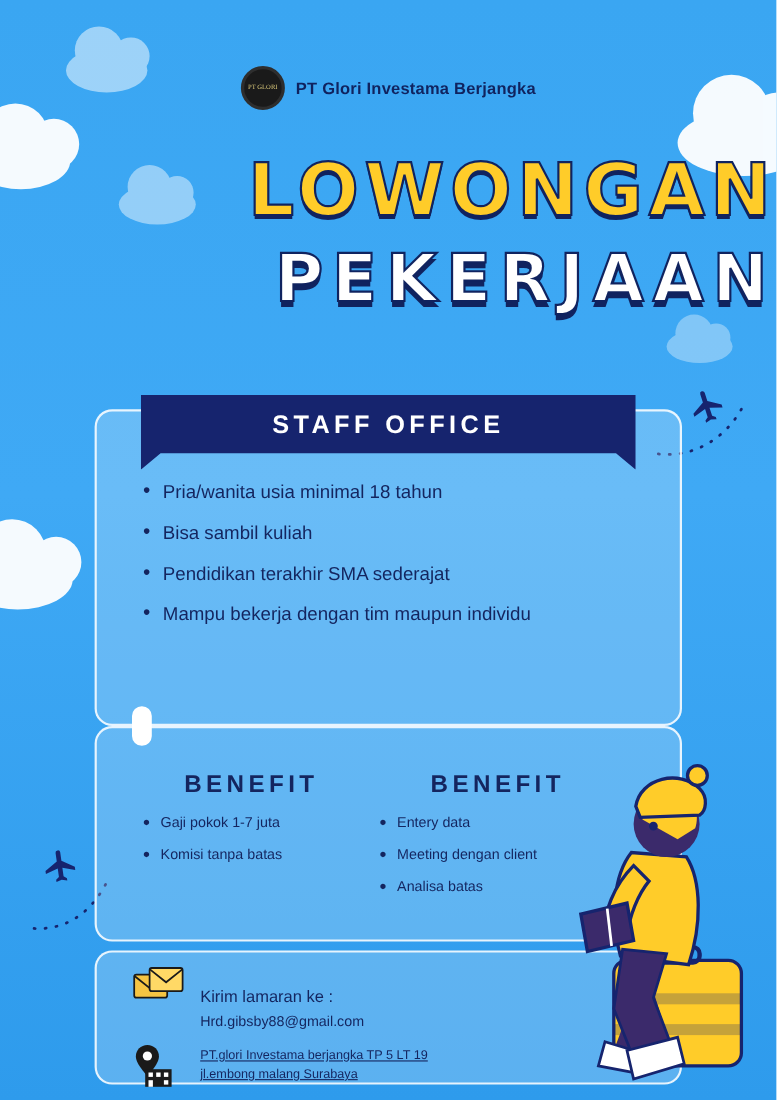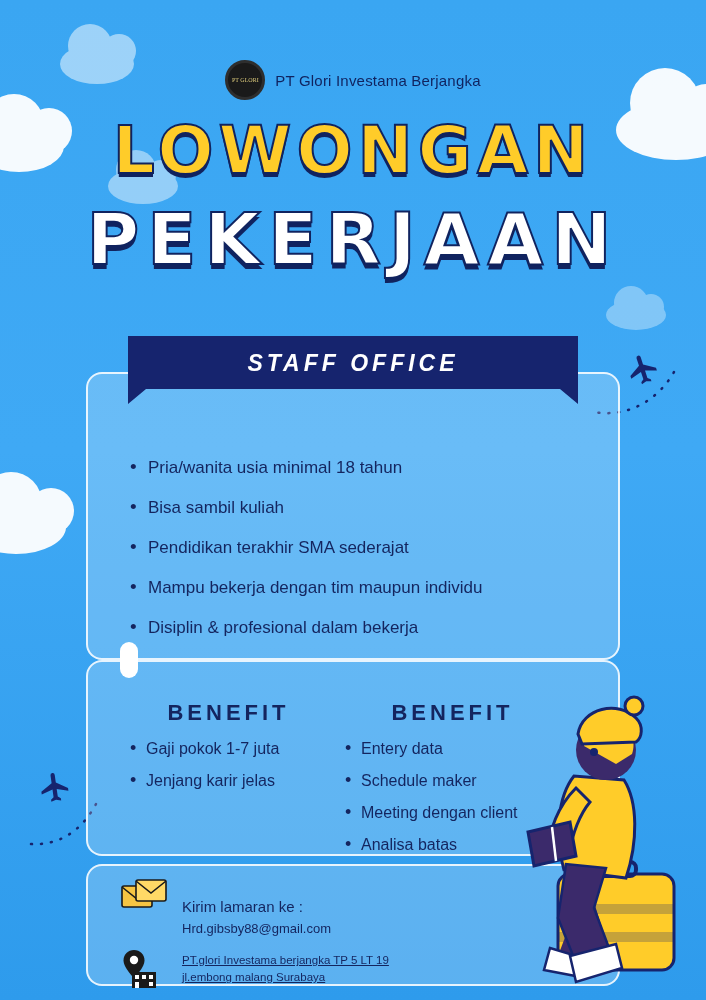--- a/index.html
+++ b/index.html
@@ -59,46 +59,46 @@
   }
   .brand-logo {
     width: 40px; height: 40px; border-radius: 50%;
     background: #1a1a1a;
     border: 3px solid #2e2e2e;
     display: flex; align-items: center; justify-content: center;
     color: #d8c77a; font-size: 6px; text-align: center; line-height: 1.05;
     font-family: "Liberation Serif", serif;
   }
   .brand-name {
-    color: #10235f; font-weight: normal; font-size: 15px; letter-spacing: .2px;
-  }
-
-  .title-wrap { position: absolute; top: 112px; left: 0; right: 0; text-align: center; z-index: 6; }
+    color: #10235f; font-weight: bold; font-size: 15px; letter-spacing: .2px;
+  }
+
+  .title-wrap { position: absolute; top: 134px; left: 0; right: 0; text-align: right; z-index: 6; }
   .title-1 {
     font-size: 66px; font-weight: bold; color: #ffcc29;
     letter-spacing: 5px;
     -webkit-text-stroke: 2px #10235f;
     text-shadow: 0 4px 0 #10235f;
     font-family: "DejaVu Sans", sans-serif;
   }
   .title-2 {
     margin-top: 8px;
-    font-size: 72px; font-weight: bold; color: #ffffff;
+    font-size: 60px; font-weight: bold; color: #ffffff;
     letter-spacing: 8px;
     -webkit-text-stroke: 2px #10235f;
     text-shadow: 0 5px 0 #10235f;
     font-family: "DejaVu Sans", sans-serif;
   }
 
   
   .ribbon {
-    position: absolute; top: 336px; left: 128px; width: 450px; height: 68px;
+    position: absolute; top: 359px; left: 128px; width: 450px; height: 68px;
     background: #16246e; z-index: 7;
     clip-path: polygon(0 0, 100% 0, 100% 100%, 96% 78%, 4% 78%, 0 100%);
-    display: flex; align-items: flex-start; justify-content: center; font-style: italic;
+    display: flex; align-items: flex-start; justify-content: center;
   }
   .ribbon span {
     color: #ffffff; font-weight: bold; font-size: 23px; letter-spacing: 4px;
     margin-top: 14px;
   }
 
   
   .panel {
     position: absolute;
     background: rgba(255,255,255,0.22);
@@ -111,38 +111,38 @@
   .panel-foot { left: 86px; top: 864px; width: 534px; height: 122px; }
 
   .notch {
     position: absolute; left: 120px; top: 642px; width: 18px; height: 36px;
     background: #ffffff; border-radius: 9px; z-index: 8;
   }
 
   .req-list { position: absolute; left: 130px; top: 438px; z-index: 5; }
   .req-list li {
     list-style: none; position: relative; padding-left: 18px;
-    color: #14255f; font-size: 17px; margin-bottom: 17px; margin-top: 20px;
+    color: #14255f; font-size: 17px; margin-bottom: 17px;
   }
   .req-list li::before {
     content: "•"; position: absolute; left: 0; top: -2px;
     color: #14255f; font-size: 19px;
   }
 
   
   .cols { position: absolute; left: 130px; top: 700px; width: 470px; z-index: 5; display: flex; }
   .col { width: 215px; }
   .col-head {
     color: #14255f; font-size: 22px; font-weight: bold; letter-spacing: 4px;
     margin-bottom: 14px; text-align: center;
   }
   .col-head.left { padding-right: 18px; }
   .col ul li {
     list-style: none; position: relative; padding-left: 16px;
-    color: #14255f; font-size: 16px; margin-bottom: 14px;
+    color: #14255f; font-size: 13px; margin-bottom: 14px;
   }
   .col ul li::before {
     content: "•"; position: absolute; left: 0; top: -2px; font-size: 18px; color: #14255f;
   }
 
   
   .foot { position: absolute; left: 120px; top: 876px; z-index: 6; }
   .foot-row { display: flex; align-items: flex-start; gap: 14px; margin-bottom: 10px; }
   .foot-text-1 { color: #14255f; font-size: 15px; line-height: 1.5; margin-top: 20px; }
   .foot-text-1 .small { font-size: 13px; }
@@ -199,36 +199,34 @@
 
   <div class="ribbon">
     <span>STAFF OFFICE</span>
   </div>
 
   <ul class="req-list">
     <li>Pria/wanita usia minimal 18 tahun</li>
     <li>Bisa sambil kuliah</li>
     <li>Pendidikan terakhir SMA sederajat</li>
     <li>Mampu bekerja dengan tim maupun individu</li>
-    <li>Disiplin &amp; profesional dalam bekerja</li>
   </ul>
 
   <div class="cols">
     <div class="col">
       <div class="col-head left">BENEFIT</div>
       <ul>
         <li>Gaji pokok 1-7 juta</li>
-        <li>Jenjang karir jelas</li>
+        <li>Komisi tanpa batas</li>
       </ul>
     </div>
     <div class="col">
       <div class="col-head">BENEFIT</div>
       <ul>
         <li>Entery data</li>
-        <li>Schedule maker</li>
         <li>Meeting dengan client</li>
         <li>Analisa batas</li>
       </ul>
     </div>
   </div>
 
   <div class="foot">
     <div class="foot-row">
       <div class="env-icon">
         <svg width="48" height="40" viewBox="0 0 48 40">

